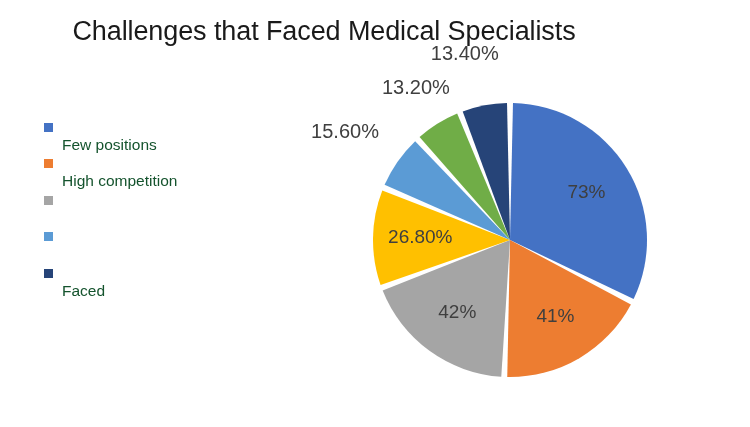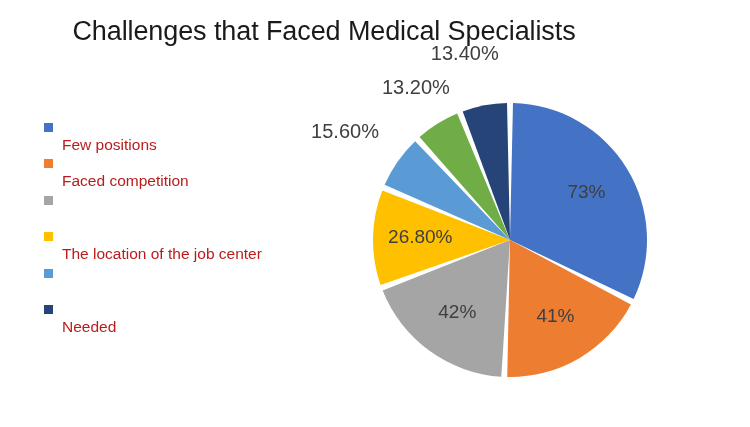--- a/index.html
+++ b/index.html
@@ -42,21 +42,21 @@
     height: 36.5px;
   }
   .legend-swatch {
     width: 9px;
     height: 9px;
     flex: 0 0 9px;
     margin-right: 9px;
   }
   .legend-label {
     font-size: 15.5px;
-    color: #b91c1c;
+    color: #14532d;
     white-space: nowrap;
     line-height: 1;
     margin-top: 34px;
   }
   #pie-area {
     position: absolute;
     left: 360px;
     top: 85px;
     width: 310px;
     height: 310px;
@@ -94,40 +94,36 @@
 
   <div id="legend">
 
     <div class="legend-item">
       <span class="legend-swatch" style="background:#4472C4"></span>
       <span class="legend-label">Few positions</span>
     </div>
 
     <div class="legend-item">
       <span class="legend-swatch" style="background:#ED7D31"></span>
-      <span class="legend-label">Faced competition</span>
+      <span class="legend-label">High competition</span>
     </div>
 
     <div class="legend-item">
       <span class="legend-swatch" style="background:#A5A5A5"></span>
     </div>
 
-    <div class="legend-item">
-      <span class="legend-swatch" style="background:#FFC000"></span>
-      <span class="legend-label">The location of the job center</span>
-    </div>
 
     <div class="legend-item">
       <span class="legend-swatch" style="background:#5B9BD5"></span>
     </div>
 
 
     <div class="legend-item">
       <span class="legend-swatch" style="background:#264478"></span>
-      <span class="legend-label">Needed</span>
+      <span class="legend-label">Faced</span>
     </div>
 
   </div>
 
   <div id="pie-area">
     <svg id="pie-svg" viewBox="0 0 310 310">
       <g id="pie-slices">
           <path d="M 150.00 155.00 L 152.99 18.03 A 137 137 0 0 1 273.60 214.09 Z" fill="#4472C4"></path>
           <path d="M 150.00 155.00 L 270.91 219.42 A 137 137 0 0 1 147.25 291.97 Z" fill="#ED7D31"></path>
           <path d="M 150.00 155.00 L 141.28 291.72 A 137 137 0 0 1 22.66 205.54 Z" fill="#A5A5A5"></path>

